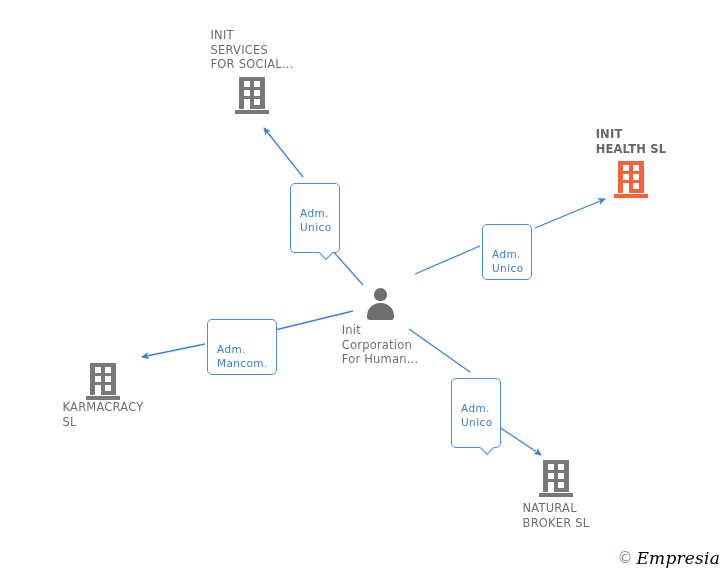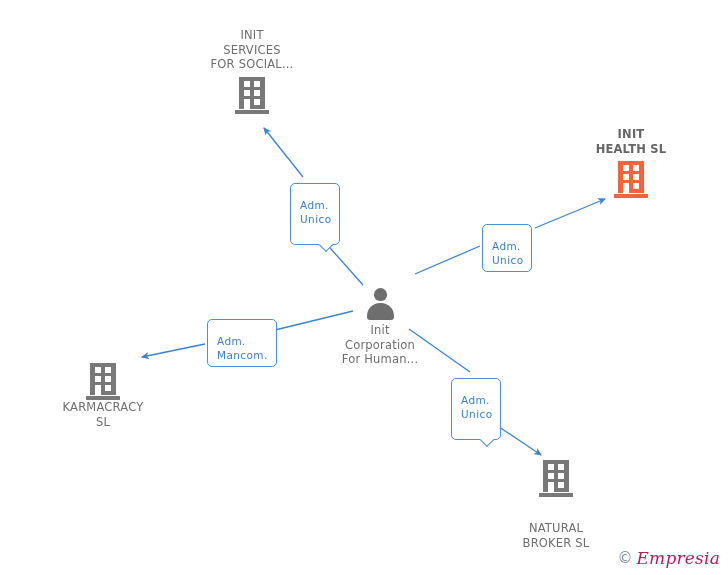--- a/index.html
+++ b/index.html
@@ -23,21 +23,21 @@
     top: 0;
     width: 728px;
     height: 575px;
   }
 
   
   .node {
     position: absolute;
     width: 150px;
     margin-left: -75px;
-    text-align: center;
+    text-align: left;
     display: flex;
     flex-direction: column;
     align-items: center;
   }
   .node-label {
     font-size: 11.5px;
     line-height: 14.5px;
     color: #6e6e6e;
     letter-spacing: 0.2px;
     white-space: pre-line;
@@ -112,21 +112,21 @@
   
   .edge-label {
     position: absolute;
     box-sizing: border-box;
     border: 1px solid #4a90d9;
     border-radius: 5px;
     background: #ffffff;
     color: #3b7fc4;
     font-size: 10.5px;
     line-height: 14px;
-    padding: 0 8px 4px 9px;
+    padding: 8px 8px 4px 9px;
     text-align: left;
     white-space: pre-line;
     letter-spacing: 0.4px;
   }
   .edge-label .tail {
     position: absolute;
     width: 9px;
     height: 9px;
     background: #ffffff;
     border-right: 1px solid #4a90d9;
@@ -146,21 +146,21 @@
   }
   #watermark .copy {
     font-size: 15px;
     color: #7b8a99;
     line-height: 1;
   }
   #watermark .brand {
     font-family: "DejaVu Serif", serif;
     font-style: italic;
     font-size: 17px;
-    color: #be185d;
+    color: #000000;
     line-height: 1;
     letter-spacing: 0.2px;
   }
 </style>
 </head>
 <body>
 
 <div id="graph-canvas">
 
   <svg id="edge-layer" viewBox="0 0 728 575" xmlns="http://www.w3.org/2000/svg">
@@ -248,21 +248,21 @@
         <div class="win" style="left:19px; top:14px;"></div>
         <div class="win" style="left:19px; top:23px;"></div>
         <div class="door"></div>
         <div class="base"></div>
       </div>
     </div>
     <div class="node-label" style="">KARMACRACY
 SL</div>
   </div>
 
-  <div class="node" style="left:556px; top:459px;gap:20px;">
+  <div class="node" style="left:556px; top:459px;">
     <div class="node-icon gray-icon">
       <div class="bld">
         <div class="body"></div>
         <div class="win" style="left:9px;  top:5px;"></div>
         <div class="win" style="left:19px; top:5px;"></div>
         <div class="win" style="left:9px;  top:14px;"></div>
         <div class="win" style="left:19px; top:14px;"></div>
         <div class="win" style="left:19px; top:23px;"></div>
         <div class="door"></div>
         <div class="base"></div>

